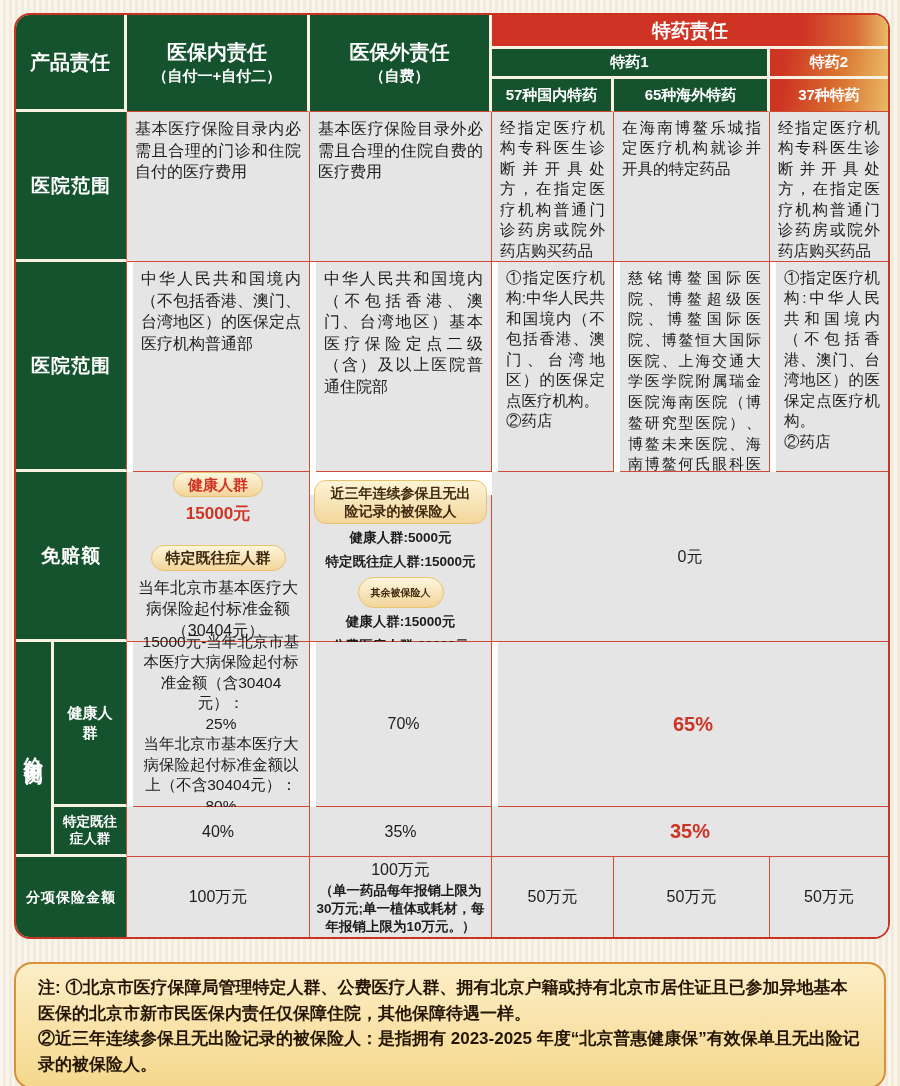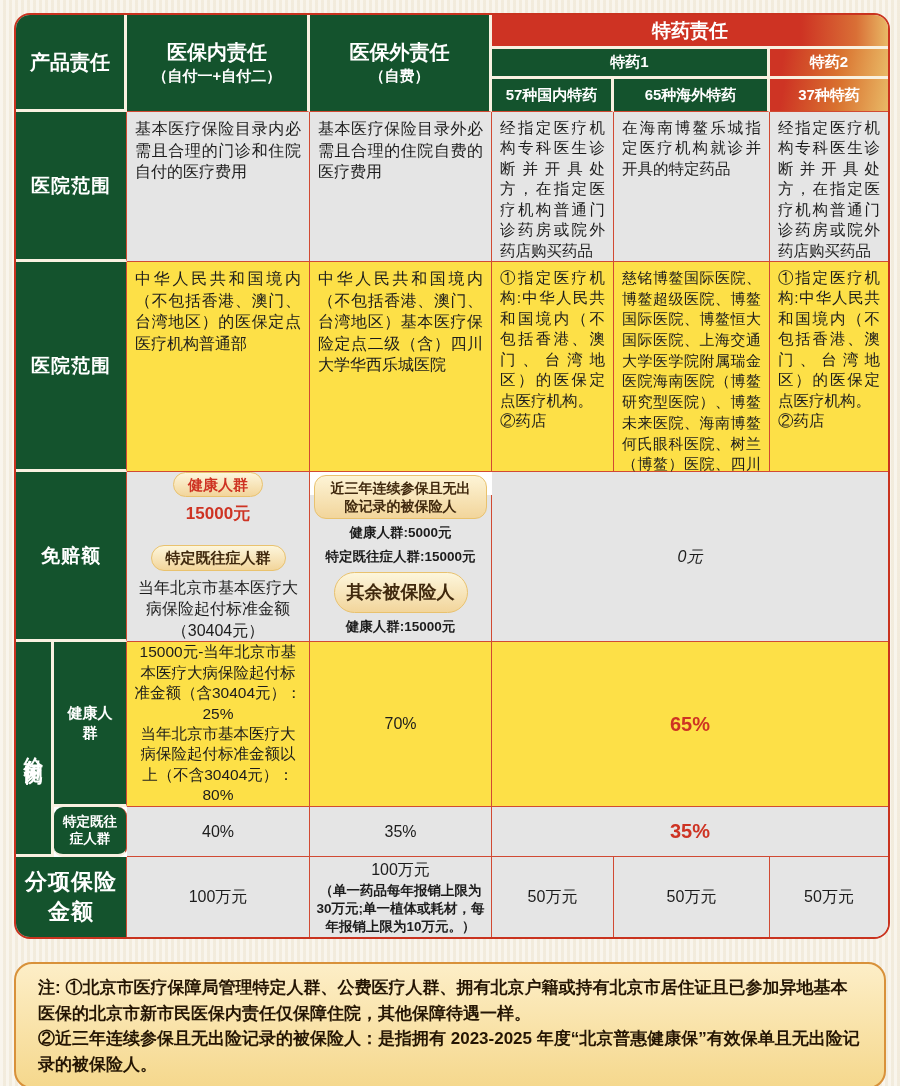--- a/index.html
+++ b/index.html
@@ -45,21 +45,21 @@
   .br-red{border-right:1.5px solid #d14a33;}
   .br-none{border-right:none!important;}
   .bb-none{border-bottom:none!important;}
   .grad{
     background:linear-gradient(100deg,#ce3424 0%,#ce3424 12%,#d9722f 58%,#e9b966 100%);
     color:#fff;font-weight:bold;text-align:right;
   }
   .grad-tail{
     background:linear-gradient(90deg,#ce3323 0%,#ce3323 78%,#d96f36 92%,#e9b966 100%);
   }
-  .pink{background:#fde047;}
+  .pink{background:#e5e5e5;margin-left:6px;}
   .col{flex-direction:column;}
   .tl{align-items:flex-start;justify-content:flex-start;text-align:justify;}
   .pre{white-space:pre-line;}
   .hdr-big{font-size:20px;}
   .hdr-sub{font-size:15px;font-weight:bold;}
   .lab{font-size:19px;letter-spacing:1px;}
   .vert{
     writing-mode:vertical-lr;text-orientation:upright;
     letter-spacing:3px;font-size:19px;
   }
@@ -151,21 +151,21 @@
     <span>经指定医疗机构专科医生诊断并开具处方，在指定医疗机构普通门诊药房或院外药店购买药品</span>
   </div>
 
   <div class="c red lab br-red" style="grid-column:1/3;grid-row:5/6;">
     <span>医院范围</span>
   </div>
   <div class="c tl pink" style="grid-column:3/4;grid-row:5/6;">
     <span>中华人民共和国境内（不包括香港、澳门、台湾地区）的医保定点医疗机构普通部</span>
   </div>
   <div class="c tl pink" style="grid-column:4/5;grid-row:5/6;">
-    <span>中华人民共和国境内（不包括香港、澳门、台湾地区）基本医疗保险定点二级（含）四川大学华西乐城医院</span>
+    <span>中华人民共和国境内（不包括香港、澳门、台湾地区）基本医疗保险定点二级（含）及以上医院普通住院部</span>
   </div>
   <div class="c tl pink fs155 pre" style="grid-column:5/6;grid-row:5/6;">
     <span class="pre">①指定医疗机构:中华人民共和国境内（不包括香港、澳门、台湾地区）的医保定点医疗机构。
 ②药店</span>
   </div>
   <div class="c tl pink fs15" style="grid-column:6/7;grid-row:5/6;line-height:1.38;">
     <span>慈铭博鳌国际医院、博鳌超级医院、博鳌国际医院、博鳌恒大国际医院、上海交通大学医学院附属瑞金医院海南医院（博鳌研究型医院）、博鳌未来医院、海南博鳌何氏眼科医院、树兰（博鳌）医院、四川大学华西乐城医院</span>
   </div>
   <div class="c tl pink fs155 br-none" style="grid-column:7/8;grid-row:5/6;">
     <span class="pre">①指定医疗机构:中华人民共和国境内（不包括香港、澳门、台湾地区）的医保定点医疗机构。
@@ -178,25 +178,25 @@
   <div class="c col gap6" style="grid-column:3/4;grid-row:6/7;">
     <span class="pill pill-red">健康人群</span>
     <span class="redtxt" style="font-size:17px;">15000元</span>
     <span class="pill" style="margin-top:13px;">特定既往症人群</span>
     <span style="font-size:16px;">当年北京市基本医疗大病保险起付标准金额（30404元）</span>
   </div>
   <div class="c col gap4" style="grid-column:4/5;grid-row:6/7;padding:5px 4px;">
     <span class="badge-box">近三年连续参保且无出险记录的被保险人</span>
     <span class="mline">健康人群:5000元</span>
     <span class="mline">特定既往症人群:15000元</span>
-    <span class="pill" style="font-size:18px;padding:8px 12px;">其余被保险人</span>
+    <span class="pill" style="font-size:10px;padding:8px 12px;">其余被保险人</span>
     <span class="mline">健康人群:15000元</span>
     <span class="mline">公费医疗人群:20000元</span>
   </div>
-  <div class="c br-none" style="grid-column:5/8;grid-row:6/7;font-style:italic;">
+  <div class="c br-none" style="grid-column:5/8;grid-row:6/7;">
     <span>0元</span>
   </div>
 
   <div class="c red vert" style="grid-column:1/2;grid-row:7/9;">
     <span>给付比例</span>
   </div>
   <div class="c red small-lab br-red" style="grid-column:2/3;grid-row:7/8;">
     <span>健康人群</span>
   </div>
   <div class="c pink pre fs155" style="grid-column:3/4;grid-row:7/8;padding:4px 6px;">
@@ -204,35 +204,35 @@
 25%
 当年北京市基本医疗大病保险起付标准金额以上（不含30404元）：
 80%</span>
   </div>
   <div class="c pink" style="grid-column:4/5;grid-row:7/8;">
     <span>70%</span>
   </div>
   <div class="c pink redtxt pct-big br-none" style="grid-column:5/8;grid-row:7/8;">
     <span>65%</span>
   </div>
-  <div class="c red smaller-lab br-red pre" style="grid-column:2/3;grid-row:8/9;border-radius:9px;">
+  <div class="c red smaller-lab br-red pre" style="grid-column:2/3;grid-row:8/9;">
     <span class="pre">特定既往
 症人群</span>
   </div>
   <div class="c" style="grid-column:3/4;grid-row:8/9;">
     <span>40%</span>
   </div>
   <div class="c" style="grid-column:4/5;grid-row:8/9;">
     <span>35%</span>
   </div>
   <div class="c redtxt pct-big br-none" style="grid-column:5/8;grid-row:8/9;">
     <span>35%</span>
   </div>
 
-  <div class="c red lab br-red bb-none" style="grid-column:1/3;grid-row:9/10;font-size:22px;">
+  <div class="c red lab br-red bb-none" style="grid-column:1/3;grid-row:9/10;font-size:14px;">
     <span>分项保险金额</span>
   </div>
   <div class="c bb-none" style="grid-column:3/4;grid-row:9/10;">
     <span>100万元</span>
   </div>
   <div class="c col bb-none" style="grid-column:4/5;grid-row:9/10;padding:3px 4px;">
     <span>100万元</span>
     <span class="sub-note">（单一药品每年报销上限为30万元;单一植体或耗材，每年报销上限为10万元。）</span>
   </div>
   <div class="c bb-none" style="grid-column:5/6;grid-row:9/10;">

